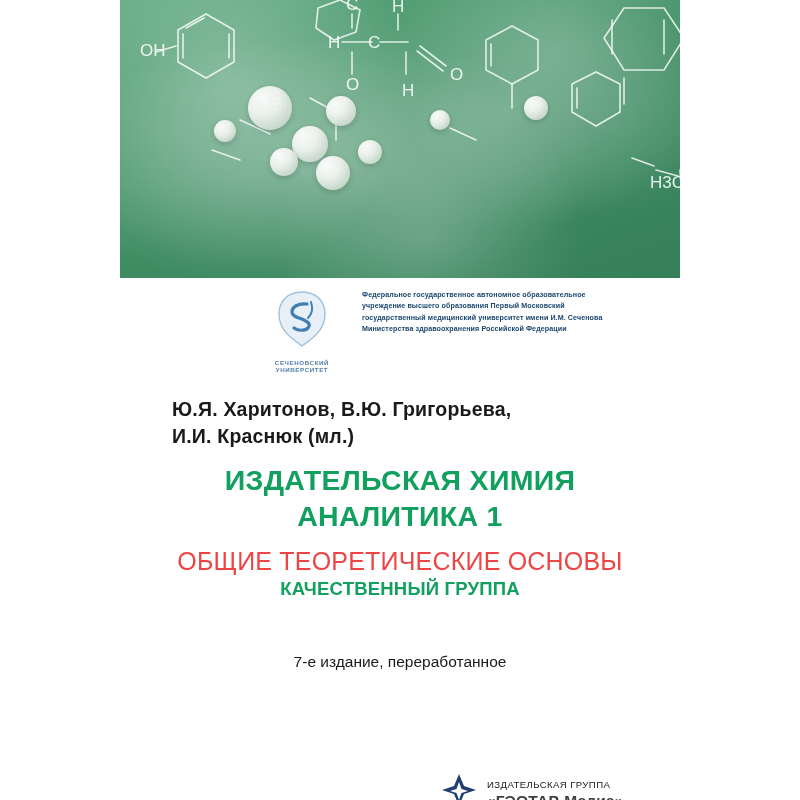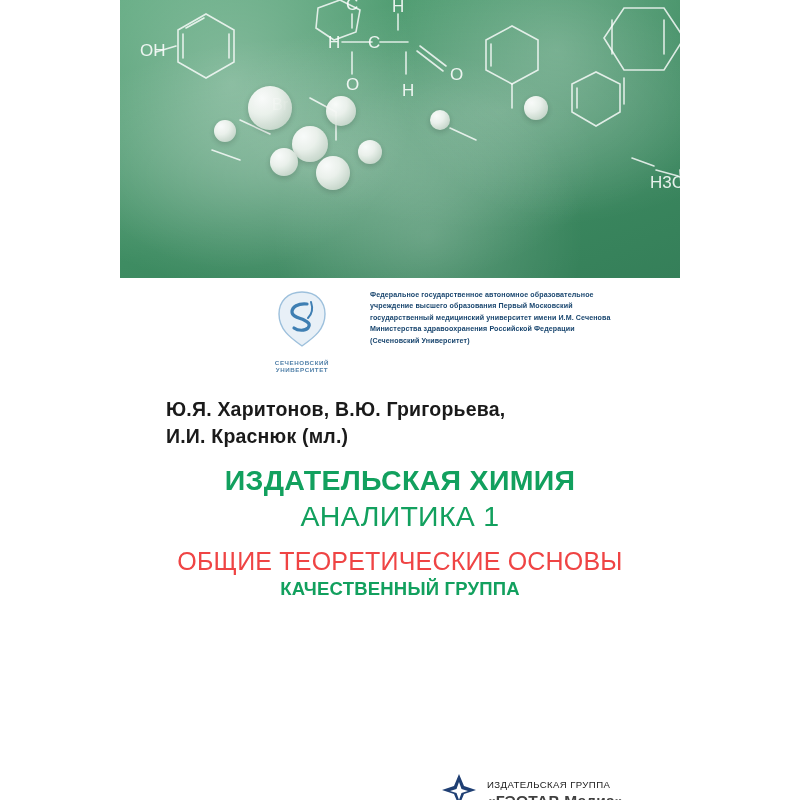--- a/index.html
+++ b/index.html
@@ -102,21 +102,21 @@
   }
 
   
   #uni-block {
     position: absolute;
     left: 136px;
     top: 288px;
     width: 400px;
     display: flex;
     align-items: flex-start;
-    gap: 22px;
+    gap: 14px;
   }
   #uni-logo {
     width: 92px;
     flex: 0 0 92px;
     text-align: center;
   }
   #uni-logo .mark {
     width: 70px;
     height: 64px;
     margin: 0 auto 3px auto;
@@ -138,21 +138,21 @@
     line-height: 10.4px;
     color: #18456e;
     font-weight: bold;
     text-align: justify;
     letter-spacing: 0.1px;
   }
 
   
   #authors {
     position: absolute;
-    left: 46px;
+    left: 52px;
     top: 396px;
     width: 470px;
   }
   #authors div {
     font-size: 19.5px;
     font-weight: bold;
     color: #1a1a1a;
     line-height: 27px;
     letter-spacing: 0.2px;
   }
@@ -167,21 +167,21 @@
   }
   #title-block .t1 {
     font-size: 28.5px;
     font-weight: bold;
     color: #12a05e;
     line-height: 36px;
     letter-spacing: 0.3px;
   }
   #title-block .t2 {
     font-size: 28.5px;
-    font-weight: normal;
+    font-weight: bold;
     color: #12a05e;
     line-height: 36px;
     letter-spacing: 0.3px;
   }
   #title-block .sub1 {
     margin-top: 14px;
     font-size: 25px;
     font-weight: normal;
     color: #ef4444;
     line-height: 27px;
@@ -329,37 +329,37 @@
         <path d="M40 16 C31 15 25 19 25 24 C25 29 33 30 37 32 C41 34 44 36 41 40 C38 43 31 43 27 40" fill="none" stroke="#3f7fb3" stroke-width="3.2" stroke-linecap="round"></path>
         <path d="M44 14 C46 20 45 26 41 30" fill="none" stroke="#3f7fb3" stroke-width="2" stroke-linecap="round"></path>
       </svg>
       <div class="caption">Сеченовский Университет</div>
     </div>
     <div id="uni-text">
       <p>Федеральное государственное автономное образовательное</p>
       <p>учреждение высшего образования Первый Московский</p>
       <p>государственный медицинский университет имени И.М. Сеченова</p>
       <p>Министерства здравоохранения Российской Федерации</p>
-      <p>(Сеченовский Университет)</p>
     </div>
   </div>
 
   <div id="authors">
     <div>Ю.Я. Харитонов, В.Ю. Григорьева,</div>
     <div>И.И. Краснюк (мл.)</div>
   </div>
 
   <div id="title-block">
     <div class="t1">ИЗДАТЕЛЬСКАЯ ХИМИЯ</div>
     <div class="t2">АНАЛИТИКА 1</div>
     <div class="sub1">ОБЩИЕ ТЕОРЕТИЧЕСКИЕ ОСНОВЫ</div>
     <div class="sub2">КАЧЕСТВЕННЫЙ ГРУППА</div>
   </div>
 
   <div id="edition">
+    <div>7-е издание, переработанное</div>
   </div>
 
   <div id="publisher">
     <svg class="logo" viewBox="0 0 38 44">
       <path d="M19 2 L24 14 L36 18 L24 22 L19 34 L14 22 L2 18 L14 14 Z" fill="#1f3f73"></path>
       <path d="M19 10 L21.5 17 L28 19 L21.5 21 L19 28 L16.5 21 L10 19 L16.5 17 Z" fill="#ffffff"></path>
       <rect x="17.6" y="30" width="2.6" height="12" fill="#1f3f73"></rect>
     </svg>
     <div class="ptext">
       <div class="l1">ИЗДАТЕЛЬСКАЯ ГРУППА</div>

